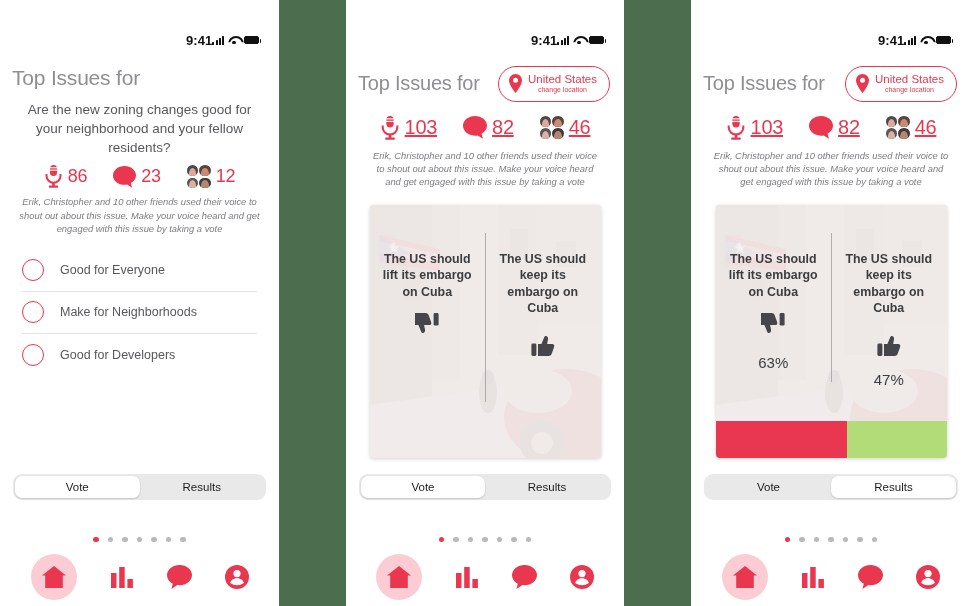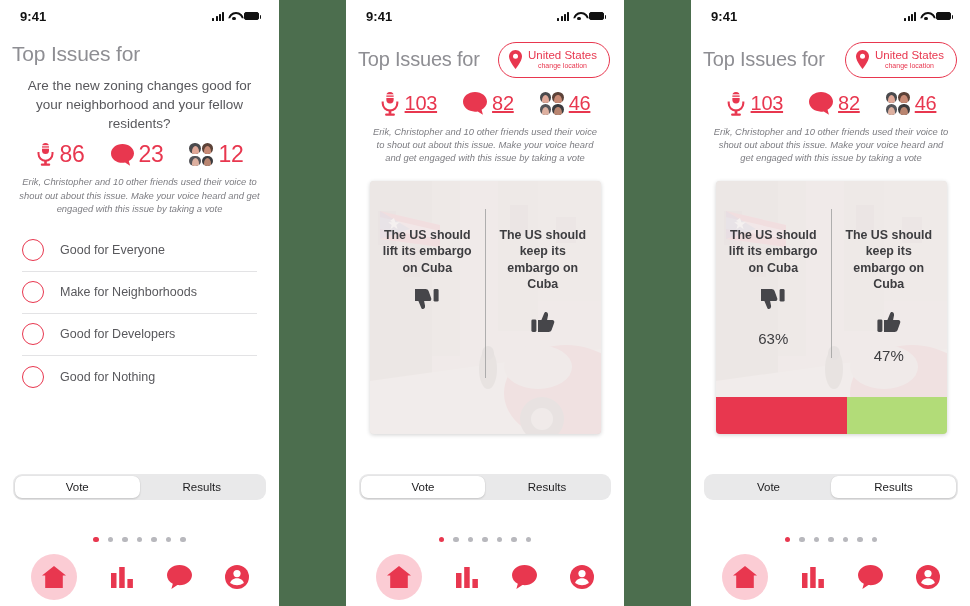--- a/index.html
+++ b/index.html
@@ -25,22 +25,23 @@
     flex: none;
   }
   .phone.p1 { width: 279px; }
   .gap { width: 67px; flex: none; background: #4c6e4e; }
   .phone.p2 { width: 278px; }
   .phone.p3 { width: 280px; }
 
   
   .statusbar {
     height: 32px;
-    display: flex; align-items: center; justify-content: space-between;
+    display: flex; align-items: center; justify-content: flex-end;
     padding: 16px 20px;
+    margin-top: 24px;
   }
   .status-time {
     font-size: 13px; font-weight: bold; color: #111;
     letter-spacing: .1px;
   }
   .status-right { display: flex; align-items: center; gap: 4px; }
   .sig { display: flex; align-items: flex-end; gap: 1.2px; height: 9px; }
   .sig i { display: block; width: 2px; background: #111; border-radius: .5px; }
   .sig i:nth-child(1) { height: 3px; }
   .sig i:nth-child(2) { height: 5px; }
@@ -95,21 +96,21 @@
   }
 
   
   .stats {
     display: flex; align-items: center; justify-content: center;
     gap: 26px; padding-top: 8px;
   }
   .p2 .stats, .p3 .stats { gap: 26px; padding-top: 14px; }
   .stat { display: flex; align-items: center; gap: 5px; }
   .stat-num {
-    font-size: 23px; color: #e8374f; font-weight: 400; letter-spacing: -.3px;
+    font-size: 18px; color: #e8374f; font-weight: 400; letter-spacing: -.3px;
   }
   .p2 .stat-num, .p3 .stat-num { font-size: 20px; text-decoration: underline; }
   .mic { width: 19px; height: 23px; }
   .bubble { width: 23px; height: 22px; }
   .p2 .mic, .p3 .mic { width: 20px; height: 24px; }
   .p2 .bubble, .p3 .bubble { width: 24px; height: 23px; }
 
   .avatars {
     width: 24px; height: 23px;
     display: grid; grid-template-columns: 1fr 1fr; grid-template-rows: 1fr 1fr;
@@ -300,24 +301,20 @@
         <span class="radio"></span>
         <span class="opt-label">Good for Everyone</span>
       </div>
       <div class="opt">
         <span class="radio"></span>
         <span class="opt-label">Make for Neighborhoods</span>
       </div>
       <div class="opt">
         <span class="radio"></span>
         <span class="opt-label">Good for Developers</span>
-      </div>
-      <div class="opt">
-        <span class="radio"></span>
-        <span class="opt-label">Good for Nothing</span>
       </div>
     </div>
 
     <div class="segwrap">
       <div class="segment">
         <div class="seg active">Vote</div>
         <div class="seg">Results</div>
       </div>
     </div>
 

